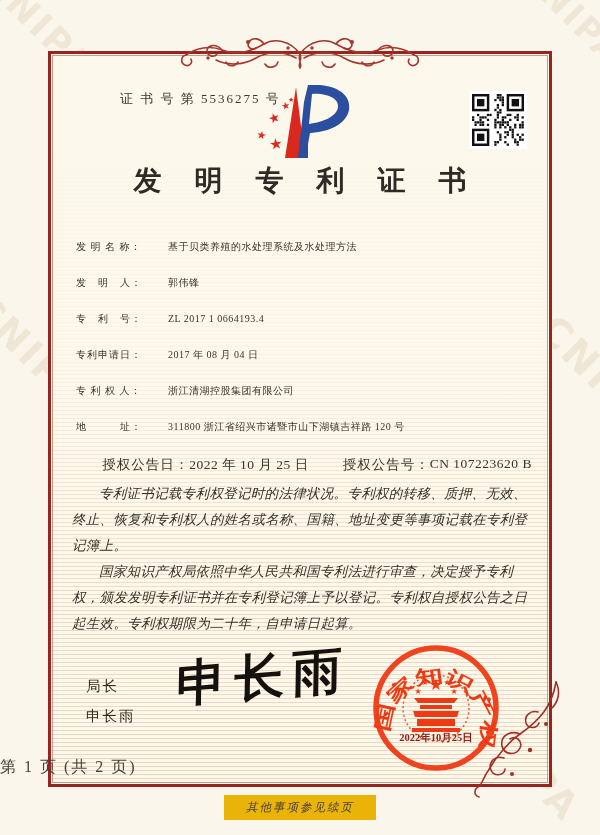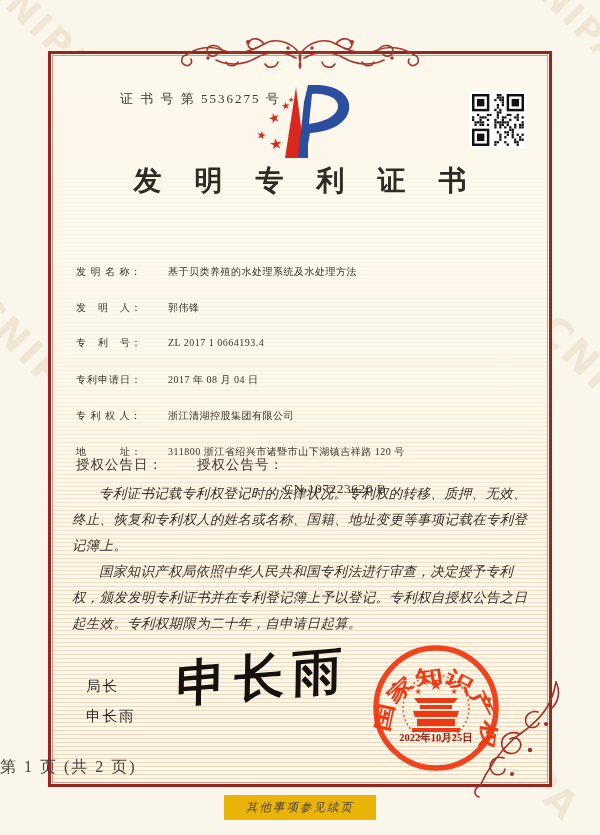--- a/index.html
+++ b/index.html
@@ -39,22 +39,22 @@
   .logo{position:absolute;left:252px;top:82px;}
   .qr{position:absolute;left:469px;top:91px;width:58px;height:58px;background:#fff;padding:3px;box-sizing:border-box;}
   .title{
     position:absolute;left:0;top:162px;width:100%;margin:0;text-align:center;
     font-size:28px;font-weight:600;letter-spacing:13px;text-indent:13px;color:#2e2a25;
   }
   
   .fields{position:absolute;left:76px;top:240px;width:456px;}
   .frow{display:flex;align-items:baseline;height:22px;margin-bottom:14px;font-size:10px;}
   .flabel{flex:0 0 92px;letter-spacing:1px;color:#3a332a;}
-  .fvalue{color:#3a332a;letter-spacing:0.5px;margin-top:25px;}
-  .grant-row{position:absolute;left:76px;top:456px;width:456px;display:flex;font-size:13.5px;}
+  .fvalue{color:#3a332a;letter-spacing:0.5px;}
+  .grant-row{position:absolute;left:76px;top:456px;width:456px;display:flex;font-size:13.5px;justify-content:flex-end;}
   .grant-pair{display:flex;}
   .grant-pair.second{margin-left:34px;}
   
   .paras{position:absolute;left:72px;top:481px;width:458px;font-size:13.5px;line-height:1.92;font-style:italic;color:#352f28;}
   .paras p{margin:0;text-indent:2em;letter-spacing:0.3px;}
   
   .signer{position:absolute;left:86px;top:671px;font-size:14.5px;line-height:30px;letter-spacing:2px;color:#2e2a24;}
   .signature{
     position:absolute;left:176px;top:642px;width:220px;
     font-size:50px;font-weight:bold;letter-spacing:8px;color:#14110e;
@@ -275,20 +275,21 @@
     </div>
     <div class="frow">
       <span class="flabel">地　　　址：</span>
       <span class="fvalue">311800 浙江省绍兴市诸暨市山下湖镇吉祥路 120 号</span>
     </div>
   </div>
 
   <div class="grant-row">
     <div class="grant-pair">
       <span class="flabel" style="flex:none">授权公告日：</span>
+      <span class="fvalue">2022 年 10 月 25 日</span>
     </div>
     <div class="grant-pair second">
       <span class="flabel" style="flex:none">授权公告号：</span>
       <span class="fvalue">CN 107223620 B</span>
     </div>
   </div>
 
   <div class="paras">
     <p>专利证书记载专利权登记时的法律状况。专利权的转移、质押、无效、终止、恢复和专利权人的姓名或名称、国籍、地址变更等事项记载在专利登记簿上。</p>
     <p>国家知识产权局依照中华人民共和国专利法进行审查，决定授予专利权，颁发发明专利证书并在专利登记簿上予以登记。专利权自授权公告之日起生效。专利权期限为二十年，自申请日起算。</p>

